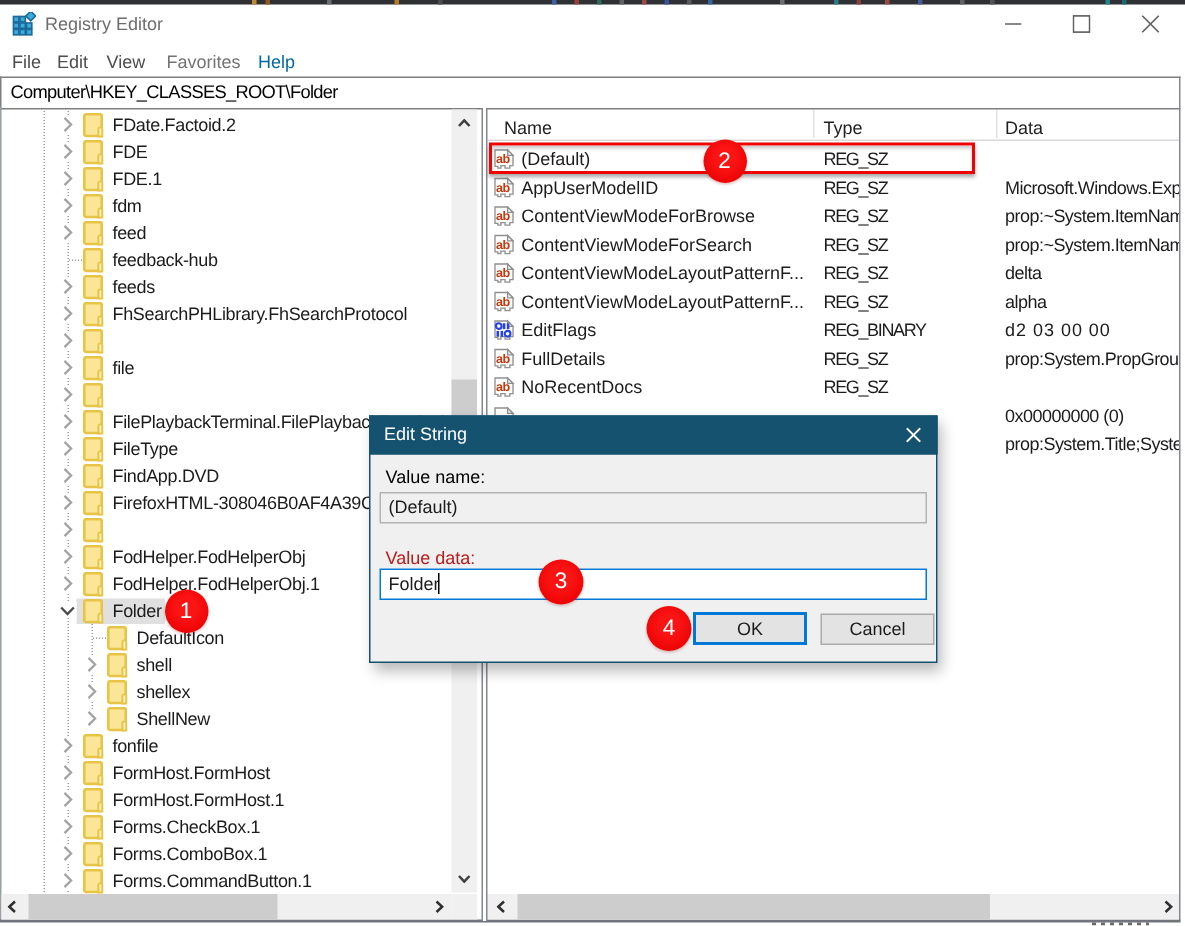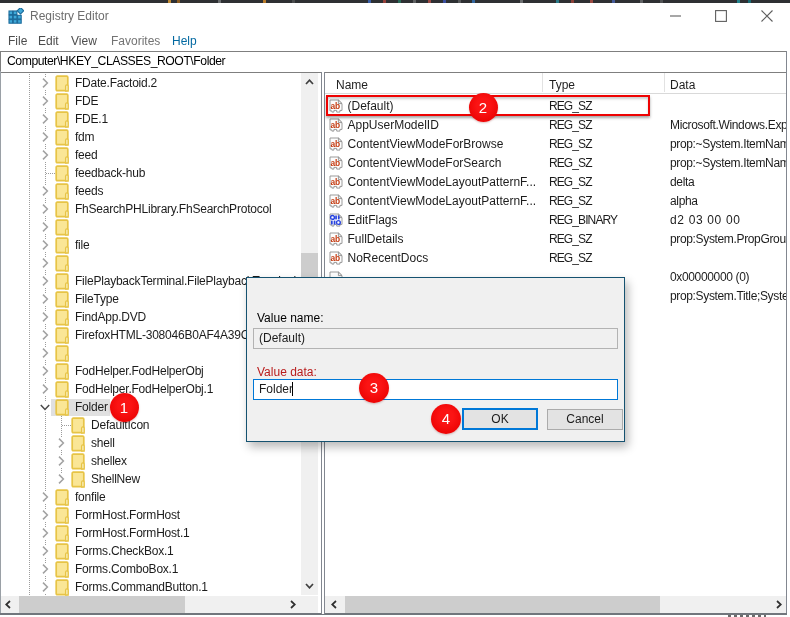--- a/index.html
+++ b/index.html
@@ -427,20 +427,26 @@
 <svg class="abs" style="left:452px;top:4px" width="6" height="9" viewBox="0 0 6 9">
         <path d="M1 1 L4.8 4.5 L1 8" fill="none" stroke="#2f2f2f" stroke-width="1.7"></path>
       </svg>
 <div class="abs sbthumb" style="left:21px;top:0;width:315px;height:17px"></div>
 </div>
 <div class="abs" style="left:326px;top:94.5px;width:320px;height:17px;border:2px solid #ee0202;box-shadow:0 2px 2.5px rgba(60,60,60,.45), inset 0 2px 2.5px rgba(0,0,0,.2);z-index:30;background:transparent"></div>
 <div class="abs circ" style="left:468.5px;top:92.5px;width:29.0px;height:29.0px;line-height:29.0px;z-index:40">2</div>
 <div class="abs circ" style="left:109.5px;top:392.5px;width:29.0px;height:29.0px;line-height:29.0px;z-index:40">1</div>
 <div class="abs" style="left:246px;top:277px;width:377px;height:163px;background:#f0f0f0;
  border:1px solid #155270;box-shadow:3px 5px 9px rgba(0,0,0,.28);z-index:50">
+<div class="abs" style="left:-1px;top:-1px;width:377px;height:24px;background:#155270;border:1px solid #155270">
+ <div class="abs" style="left:9px;top:4px;color:#fff;font-size:12px">Edit String</div>
+ <svg class="abs" style="left:357px;top:7px" width="10" height="10" viewBox="0 0 10 10">
+          <path d="M0.5 0.5 L9.5 9.5 M9.5 0.5 L0.5 9.5" stroke="#fff" stroke-width="1.2"></path>
+        </svg>
+</div>
 <div class="abs" style="left:10px;top:33px;color:#000">Value name:</div>
 <div class="abs" style="left:6px;top:50px;width:363px;height:19px;background:#f0f0f0;border:1px solid #b3b3b3">
  <div style="margin:2px 0 0 5px">(Default)</div>
       </div>
 <div class="abs" style="left:10px;top:87px;color:#b91c1c">Value data:</div>
 <div class="abs" style="left:6px;top:101px;width:363px;height:19px;background:#fff;border:1px solid #0078d7">
  <div style="margin:2px 0 0 5px">Folder</div>
  <div class="abs" style="left:38px;top:2px;width:1px;height:14px;background:#000"></div>
       </div>
 <div class="abs" style="left:215px;top:130px;width:72px;height:18px;background:#e3e3e3;border:2px solid #0078d7;

